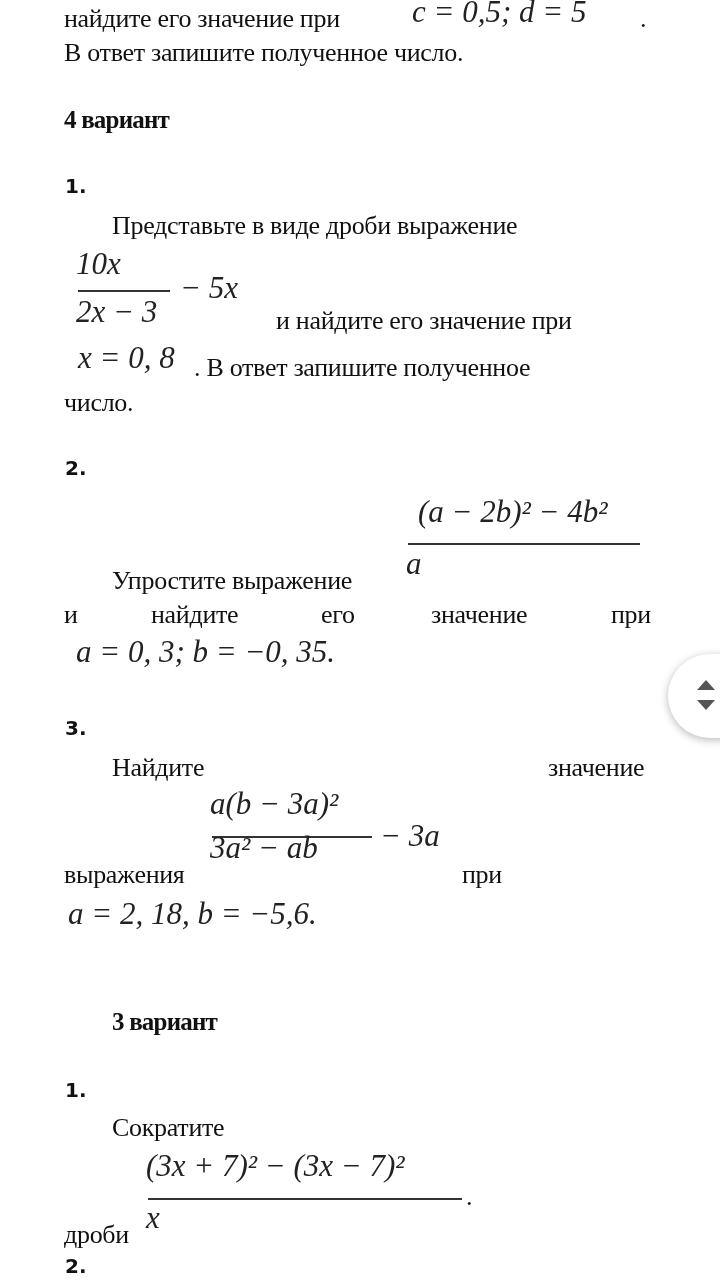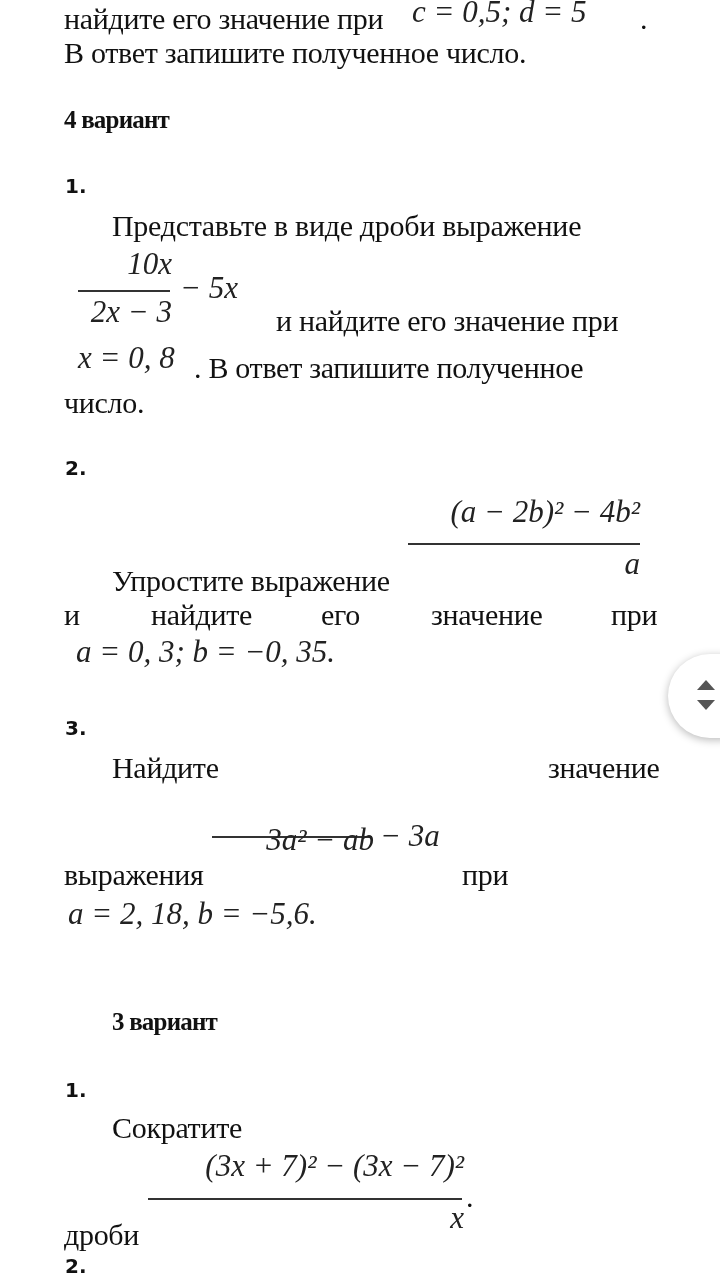--- a/index.html
+++ b/index.html
@@ -1,28 +1,28 @@
 <!DOCTYPE html>
 <html><head>
 <meta charset="utf-8">
 <style>
   html, body { margin: 0; padding: 0; background: #ffffff; }
   body {
     width: 720px; height: 1280px; position: relative; overflow: hidden;
     font-family: "Liberation Serif", serif; color: #111111;
   }
   .abs { position: absolute; white-space: nowrap; }
-  .txt { font-size: 30px; line-height: 30px; letter-spacing: -0.3px; }
+  .txt { font-size: 26px; line-height: 30px; letter-spacing: -0.3px; }
   .heading { font-size: 25px; font-weight: bold; letter-spacing: -0.8px; }
   .num { font-family: "DejaVu Sans", sans-serif; font-weight: bold; font-size: 20px; }
   .math { font-family: "Liberation Serif", serif; font-size: 31px; color: #222; }
   .math i { font-style: italic; }
   .frac { position: absolute; }
   .frac .bar { position: absolute; height: 2px; background: #333; }
-  .frac .n, .frac .d { position: absolute; white-space: nowrap; text-align: right; }
+  .frac .n, .frac .d { position: absolute; white-space: nowrap; text-align: left; }
   .scroll-btn {
     position: absolute; left: 668px; top: 654px; width: 92px; height: 84px;
     border-radius: 46px; background: #ffffff;
     box-shadow: 0 2px 8px rgba(0,0,0,0.28);
   }
   .arrow-up { position: absolute; left: 29px; top: 26px; width: 0; height: 0;
     border-left: 9px solid transparent; border-right: 9px solid transparent; border-bottom: 10px solid #555; }
   .arrow-down { position: absolute; left: 29px; top: 46px; width: 0; height: 0;
     border-left: 9px solid transparent; border-right: 9px solid transparent; border-top: 10px solid #555; }
 </style>
@@ -44,38 +44,39 @@
   <div class="d" style="left:0; width:96px; top:48px;"><i>2x − 3</i></div>
 </div>
 <div class="abs math" style="left:180px; top:270px;"><i>− 5x</i></div>
 <div class="abs txt" style="left:276px; top:306px;">и  найдите  его  значение  при</div>
 <div class="abs math" style="left:78px; top:340px;"><i>x = 0, 8</i></div>
 <div class="abs txt" style="left:194px; top:353px;">.  В   ответ   запишите   полученное</div>
 <div class="abs txt" style="left:64px; top:388px;">число.</div>
 
 <div class="abs num" style="left:65px; top:456px;">2.</div>
 <div class="frac math" style="left:406px; top:494px; width:234px; height:92px;">
-  <div class="n" style="left:0; width:234px; top:0;"><i>(a − 2b)² − 4b²</i></div>
+  <div class="n" style="left:12px; width:234px; top:0;"><i>(a − 2b)² − 4b²</i></div>
   <div class="bar" style="left:2px; width:232px; top:49px;"></div>
   <div class="d" style="left:0; width:234px; top:52px;"><i>a</i></div>
 </div>
 <div class="abs txt" style="left:112px; top:566px;">Упростите выражение</div>
 <div class="abs txt" style="left:64px; top:600px;">и</div>
 <div class="abs txt" style="left:151px; top:600px;">найдите</div>
 <div class="abs txt" style="left:321px; top:600px;">его</div>
 <div class="abs txt" style="left:431px; top:600px;">значение</div>
 <div class="abs txt" style="left:611px; top:600px;">при</div>
 <div class="abs math" style="left:76px; top:634px;"><i>a = 0, 3;  b = −0, 35.</i></div>
 
 <div class="abs num" style="left:65px; top:716px;">3.</div>
 <div class="abs txt" style="left:112px; top:753px;">Найдите</div>
 <div class="abs txt" style="left:548px; top:753px;">значение</div>
 <div class="frac math" style="left:210px; top:786px; width:164px; height:92px;">
+  <div class="n" style="left:0; width:164px; top:0;"><i>a(b − 3a)²</i></div>
   <div class="bar" style="left:2px; width:160px; top:50px;"></div>
-  <div class="d" style="left:0; width:164px; top:36px;"><i>3a² − ab</i></div>
+  <div class="d" style="left:0; width:164px; top:44px;"><i>3a² − ab</i></div>
 </div>
 <div class="abs math" style="left:380px; top:818px;"><i>− 3a</i></div>
 <div class="abs txt" style="left:64px; top:860px;">выражения</div>
 <div class="abs txt" style="left:462px; top:860px;">при</div>
 <div class="abs math" style="left:68px; top:896px;"><i>a = 2, 18,  b = −5,6.</i></div>
 
 <div class="abs heading" style="left:112px; top:1008px;">3 вариант</div>
 
 <div class="abs num" style="left:65px; top:1078px;">1.</div>
 <div class="abs txt" style="left:112px; top:1113px;">Сократите</div>

